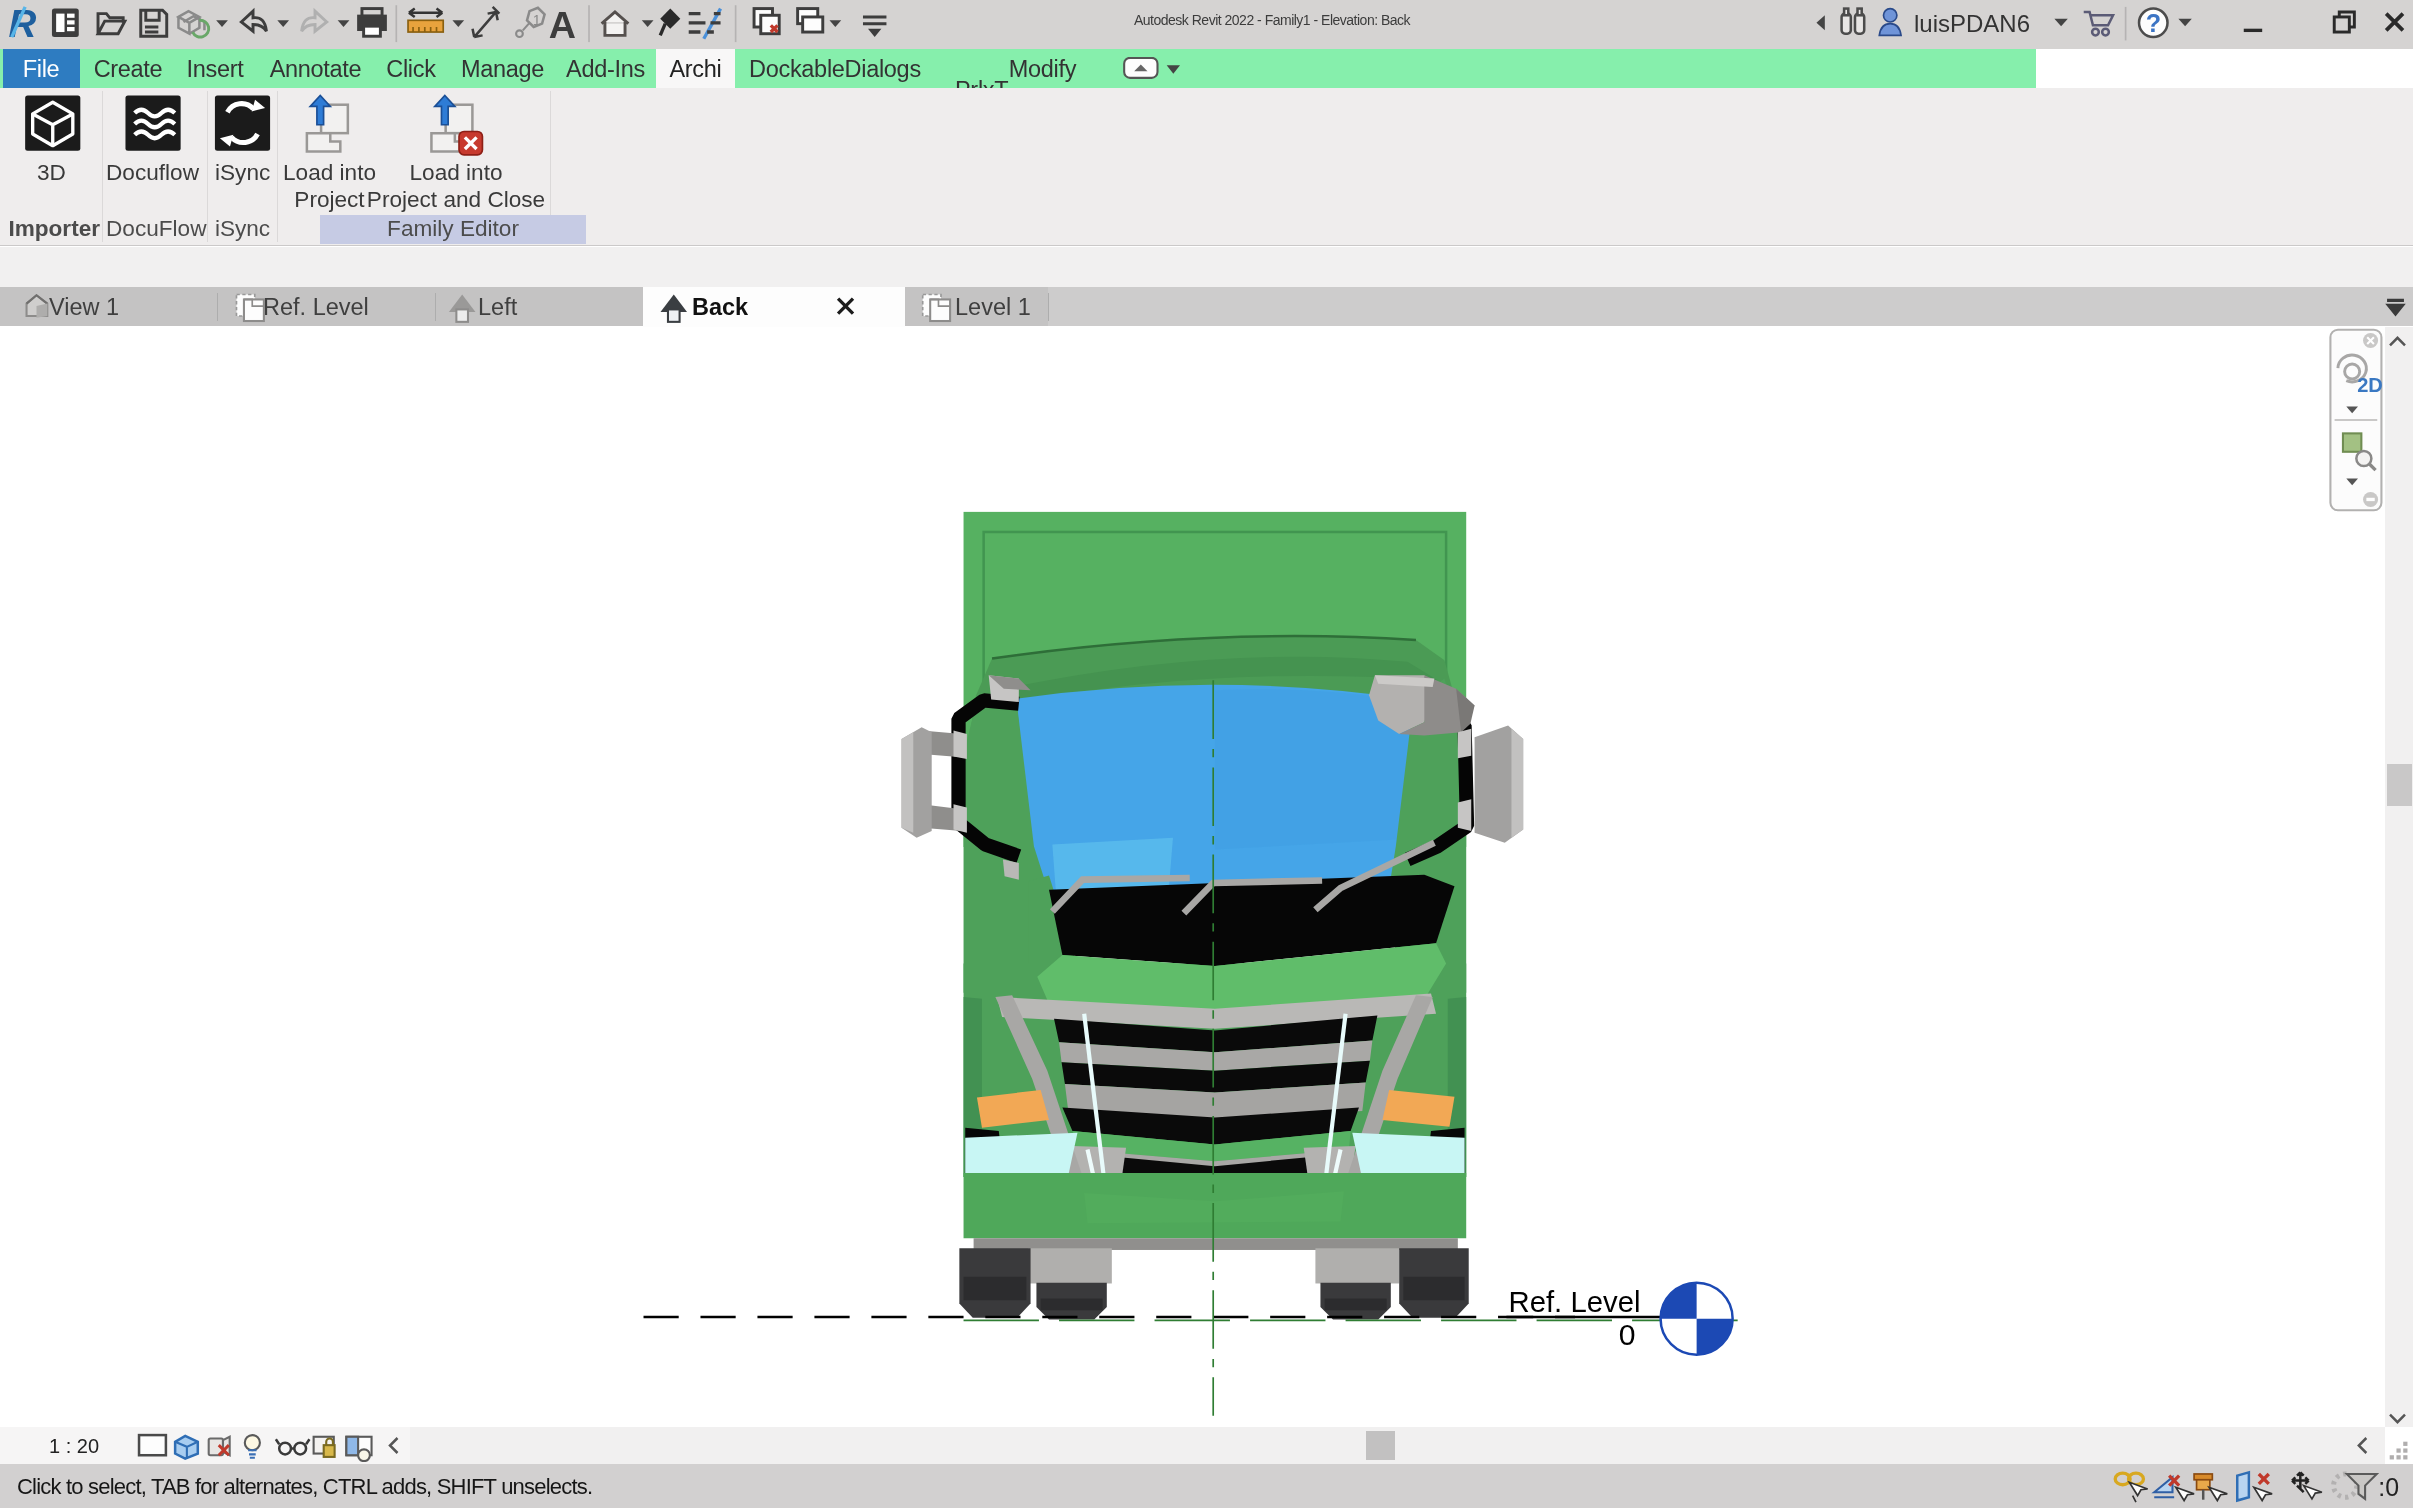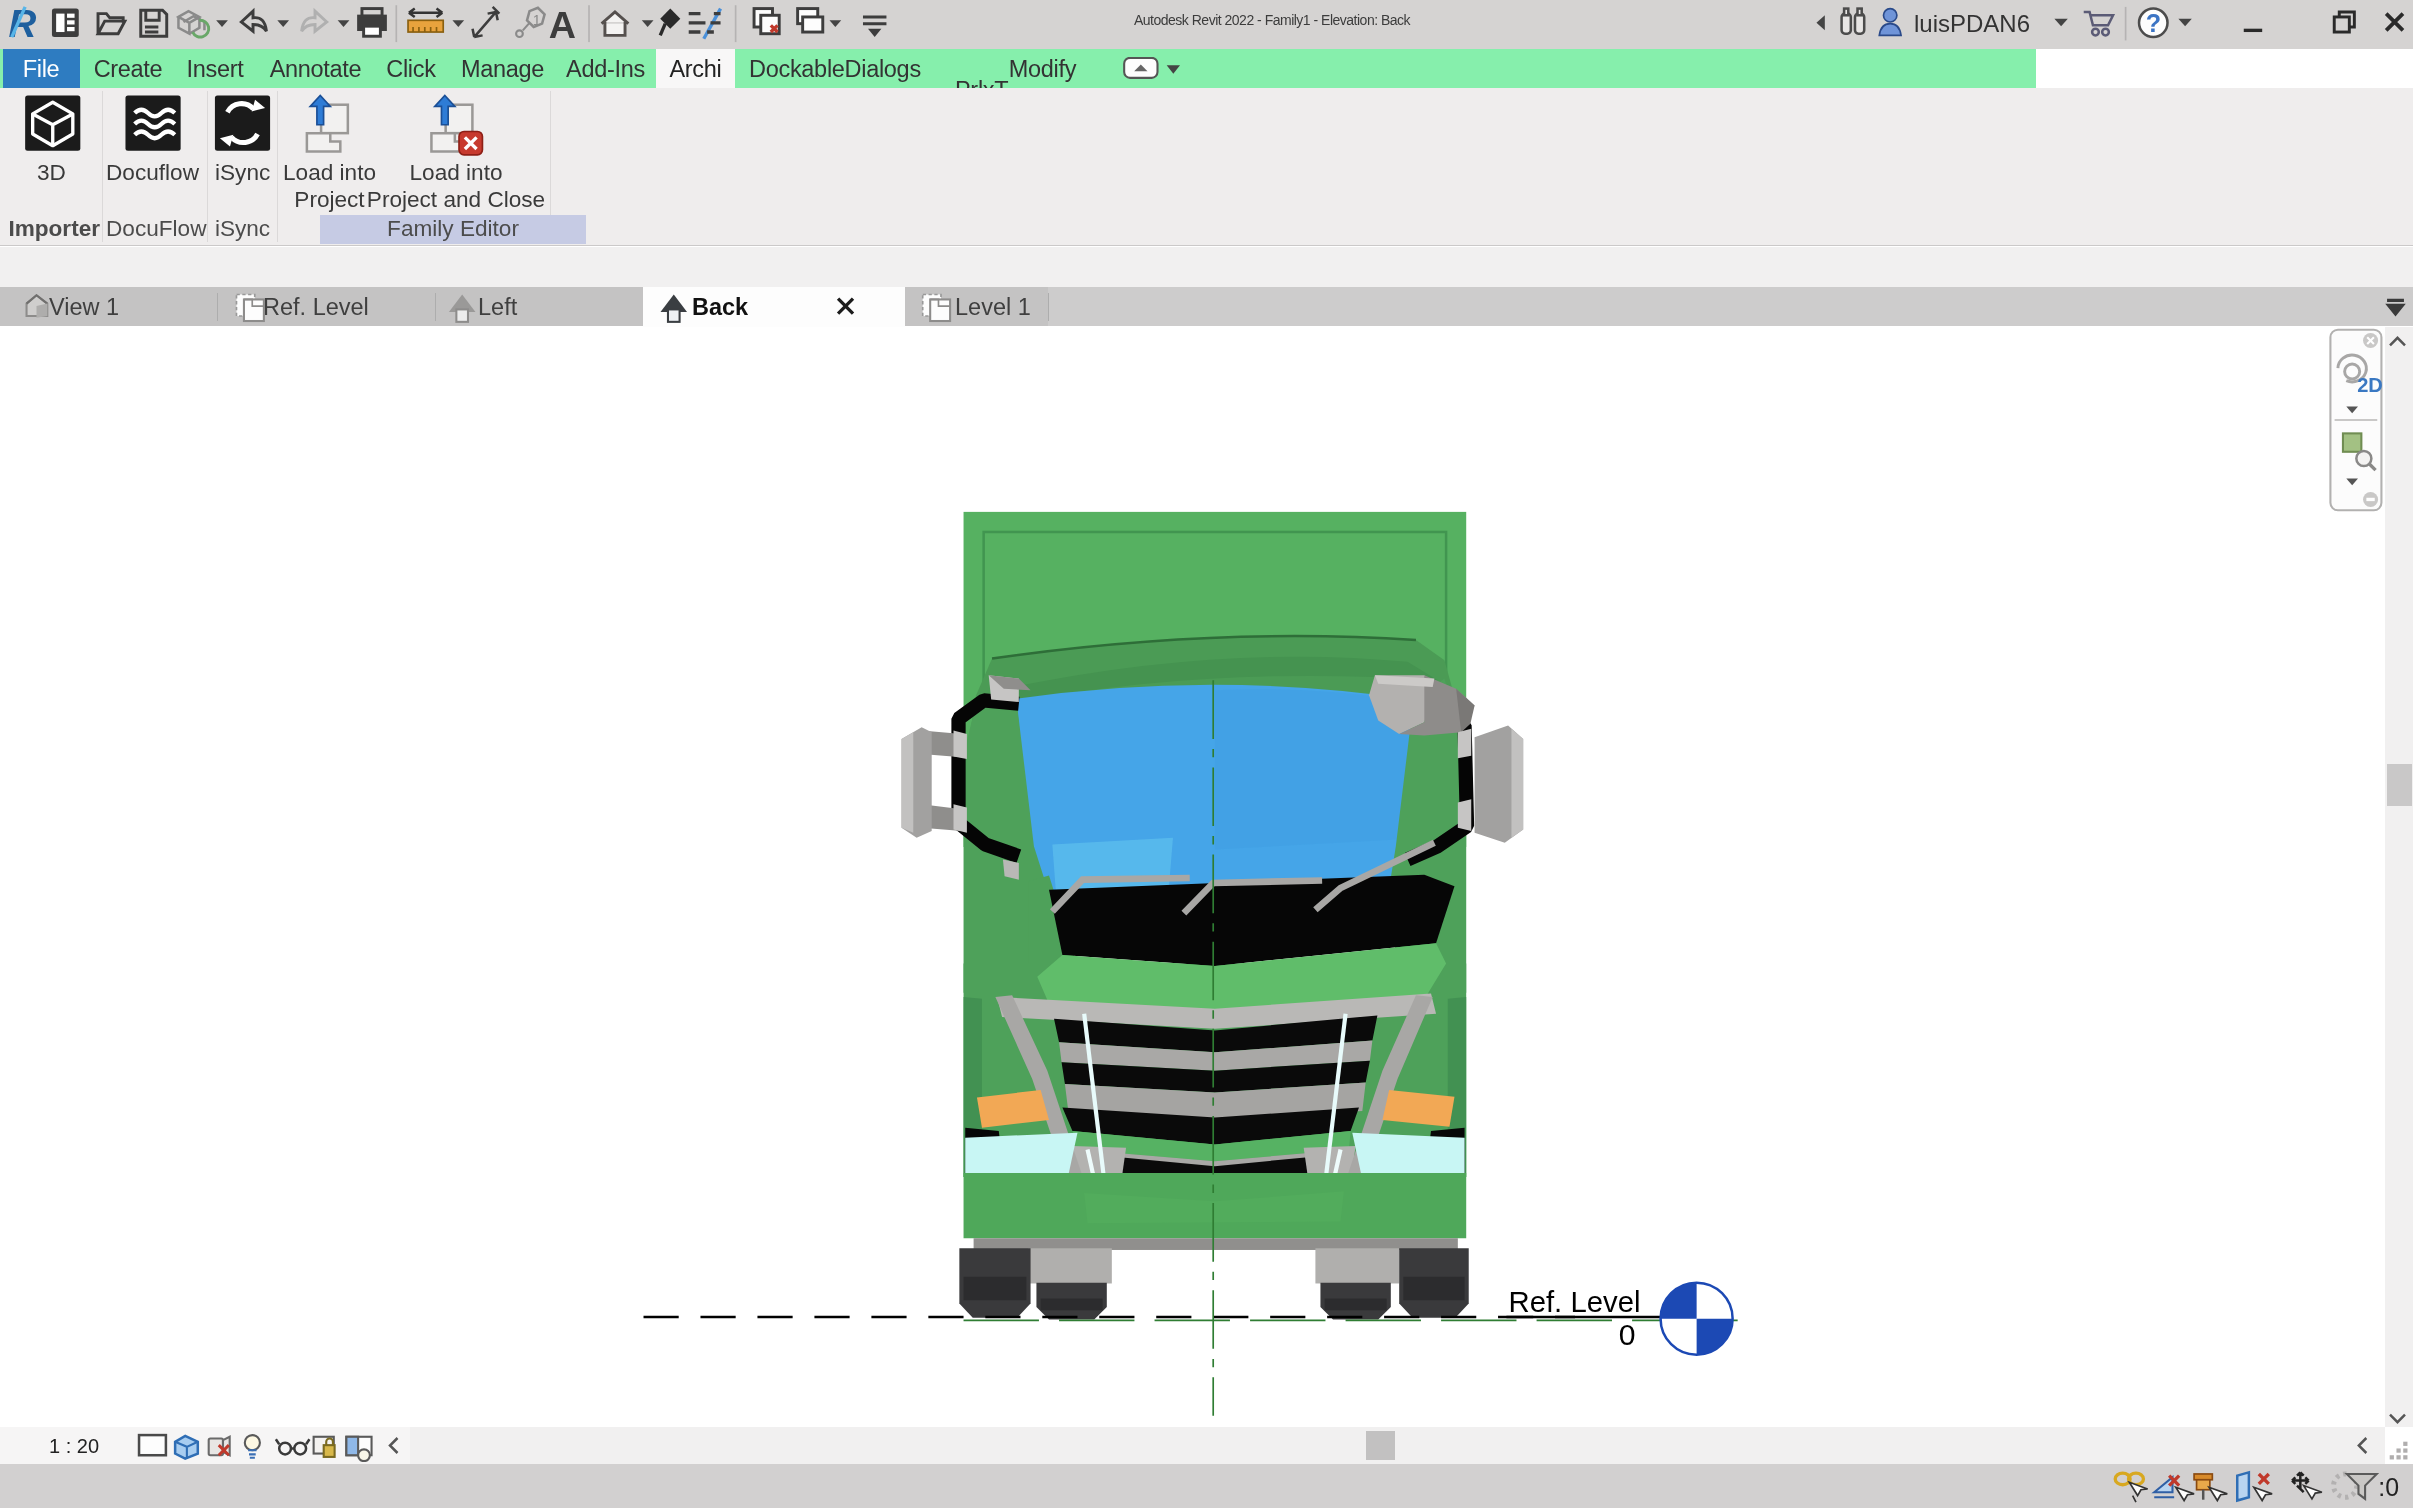--- a/index.html
+++ b/index.html
@@ -374,20 +374,21 @@
       <rect x="253" y="8" width="30" height="22" fill="#fdfdfd"></rect>
       <rect x="253" y="8" width="14" height="22" fill="#8fb8e8"></rect>
       <circle cx="274" cy="30" r="7" fill="#f8f6e8"></circle>
     </g>
   </svg>
 </div>
 <div id="hscroll">
   <div class="abs" style="left:956px; top:4.2px; width:28.5px; height:28.5px; background:#c2c1c1;"></div>
 </div>
 <div id="statusbar">
+  <div class="abs" style="left:17px; top:10px; font-size:22px; letter-spacing:-0.8px; color:#161616;">Click to select, TAB for alternates, CTRL adds, SHIFT unselects.</div>
   <svg class="abs" style="left:2103px; top:0" width="310" height="44" viewBox="0 0 370 53">
     <g stroke="#9a7a10" stroke-width="4" fill="none">
       <ellipse cx="22" cy="18" rx="9" ry="7" stroke="#d8a820"></ellipse>
       <ellipse cx="38" cy="18" rx="9" ry="7" stroke="#d8a820"></ellipse>
     </g>
     <path d="M30,22 l10,16 l4,-7 l8,-1 z M34,38 l4,8" fill="#fdfdfd" stroke="#333" stroke-width="2"></path>
     <path d="M60,34 l22,-18 v18 z M60,40 h24" fill="#b8d4f0" stroke="#2f5fa5" stroke-width="2.5"></path>
     <path d="M78,14 l12,12 m0,-12 l-12,12" stroke="#c0392b" stroke-width="4"></path>
     <path d="M86,28 l10,16 l4,-7 l8,-1 z" fill="#fdfdfd" stroke="#333" stroke-width="2"></path>
     <g>

